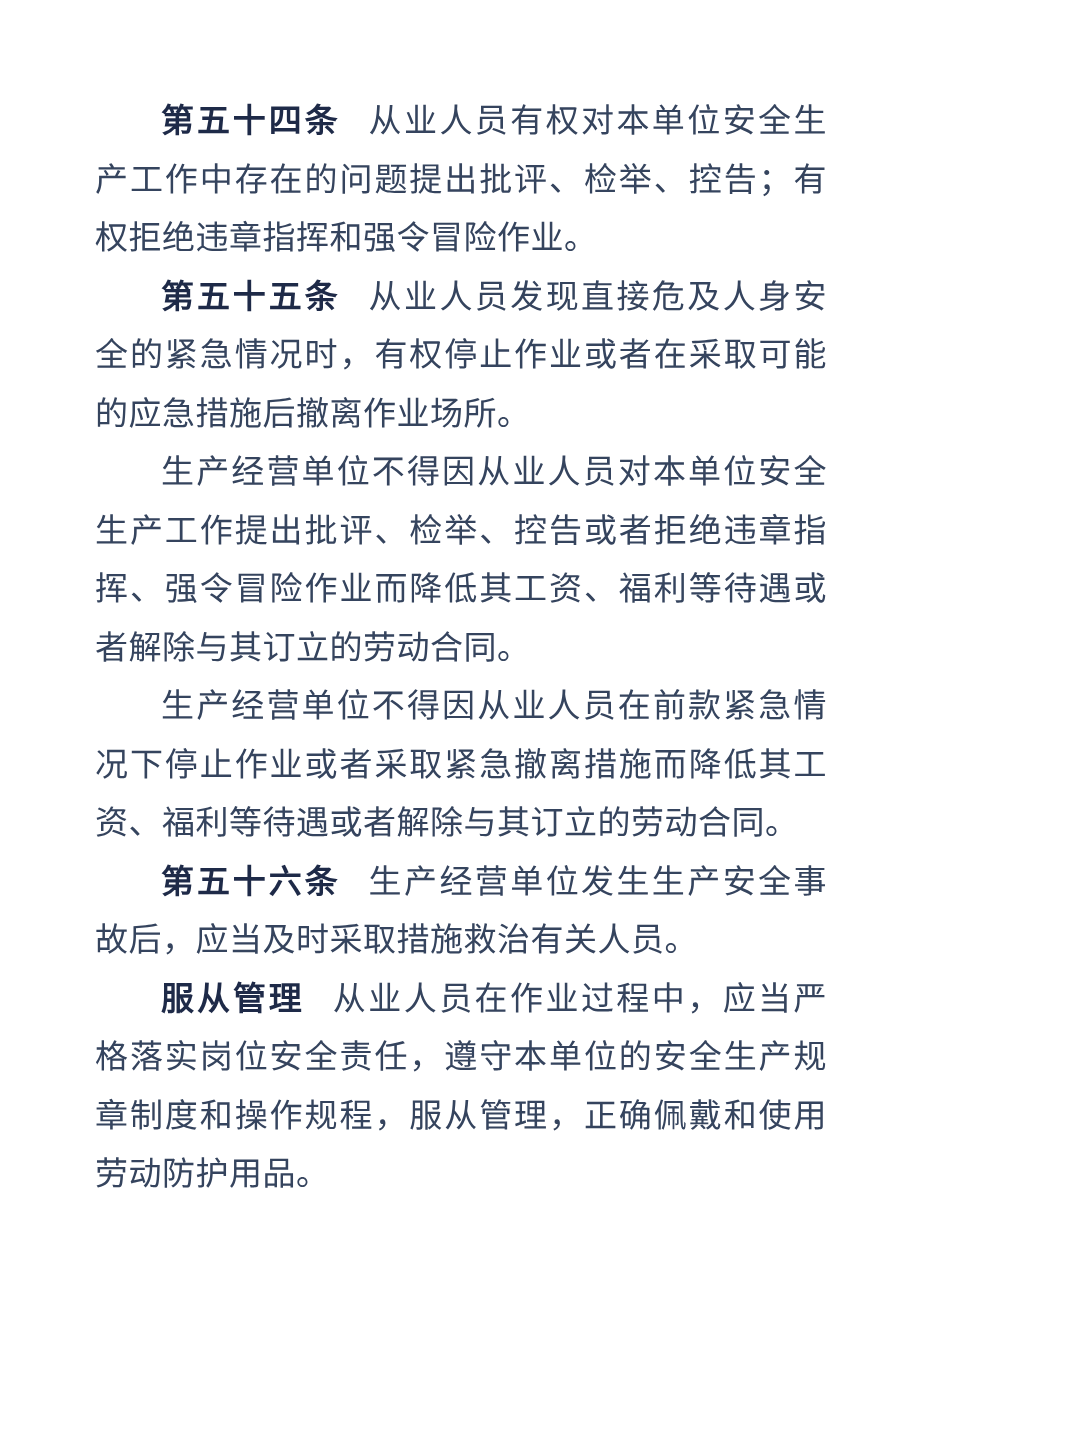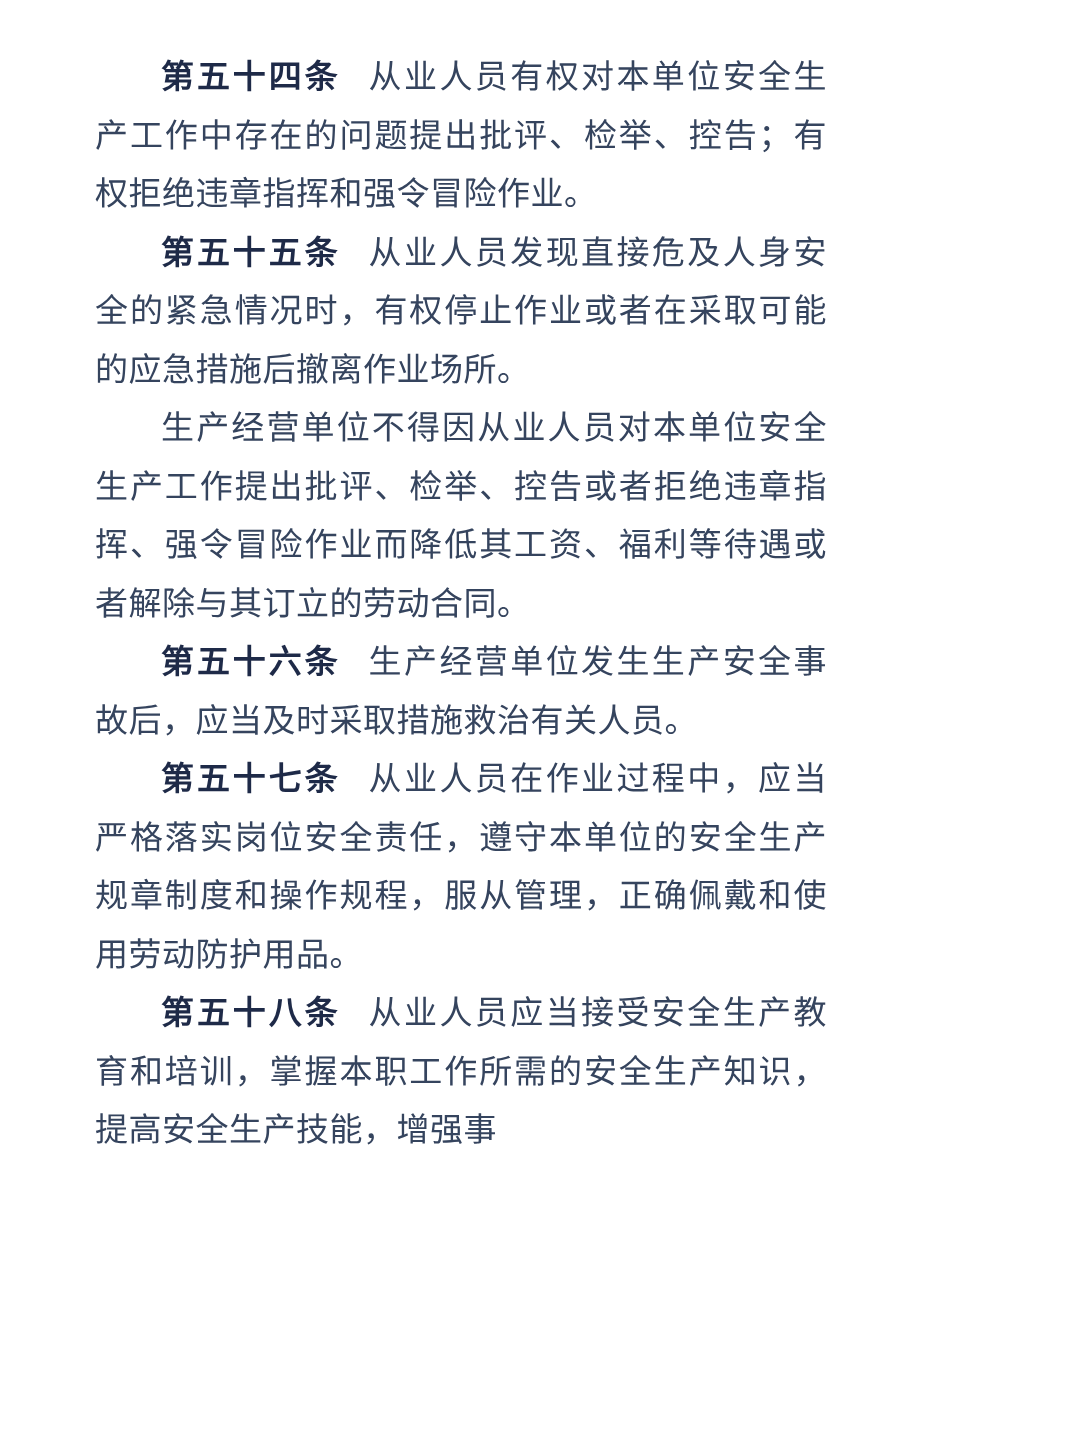--- a/index.html
+++ b/index.html
@@ -11,21 +11,21 @@
   html, body {
     width: 1080px;
     height: 1453px;
     background: var(--background);
     overflow: hidden;
   }
   .page {
     width: 912px;
     height: 1453px;
     background: var(--background);
-    padding: 48px 85px 0 95px;
+    padding: 92px 85px 0 95px;
   }
   .para {
     font-family: "Liberation Serif", "DejaVu Serif", serif;
     font-size: 33px;
     line-height: 58.5px;
     color: var(--body_text);
     text-align: justify;
     text-justify: inter-ideograph;
     text-indent: 2em;
     letter-spacing: 0.5px;
@@ -42,20 +42,20 @@
 </head>
 <body>
 
 <div class="page">
   <p class="para"><span class="article-heading">第五十四条</span><span>从业人员有权对本单位安全生产工作中存在的问题提出批评、检举、控告；有权拒绝违章指挥和强令冒险作业。</span></p>
 
   <p class="para"><span class="article-heading">第五十五条</span><span>从业人员发现直接危及人身安全的紧急情况时，有权停止作业或者在采取可能的应急措施后撤离作业场所。</span></p>
 
   <p class="para"><span>生产经营单位不得因从业人员对本单位安全生产工作提出批评、检举、控告或者拒绝违章指挥、强令冒险作业而降低其工资、福利等待遇或者解除与其订立的劳动合同。</span></p>
 
+  <p class="para"><span>生产经营单位不得因从业人员在前款紧急情况下停止作业或者采取紧急撤离措施而降低其工资、福利等待遇或者解除与其订立的劳动合同。</span></p>
 
   <p class="para"><span class="article-heading">第五十六条</span><span>生产经营单位发生生产安全事故后，应当及时采取措施救治有关人员。</span></p>
 
 
-  <p class="para"><span class="article-heading">第五十七条</span><span>从业人员在作业过程中，应当严格落实岗位安全责任，遵守本单位的安全生产规章制度和操作规程，服从管理，正确佩戴和使用劳动防护用品。</span></p>
+  <p class="para"><span class="article-heading">服从管理</span><span>从业人员在作业过程中，应当严格落实岗位安全责任，遵守本单位的安全生产规章制度和操作规程，服从管理，正确佩戴和使用劳动防护用品。</span></p>
 
-  <p class="para"><span class="article-heading">第五十八条</span><span>从业人员应当接受安全生产教育和培训，掌握本职工作所需的安全生产知识，提高安全生产技能，增强事</span></p>
 </div>
 
 </body></html>

